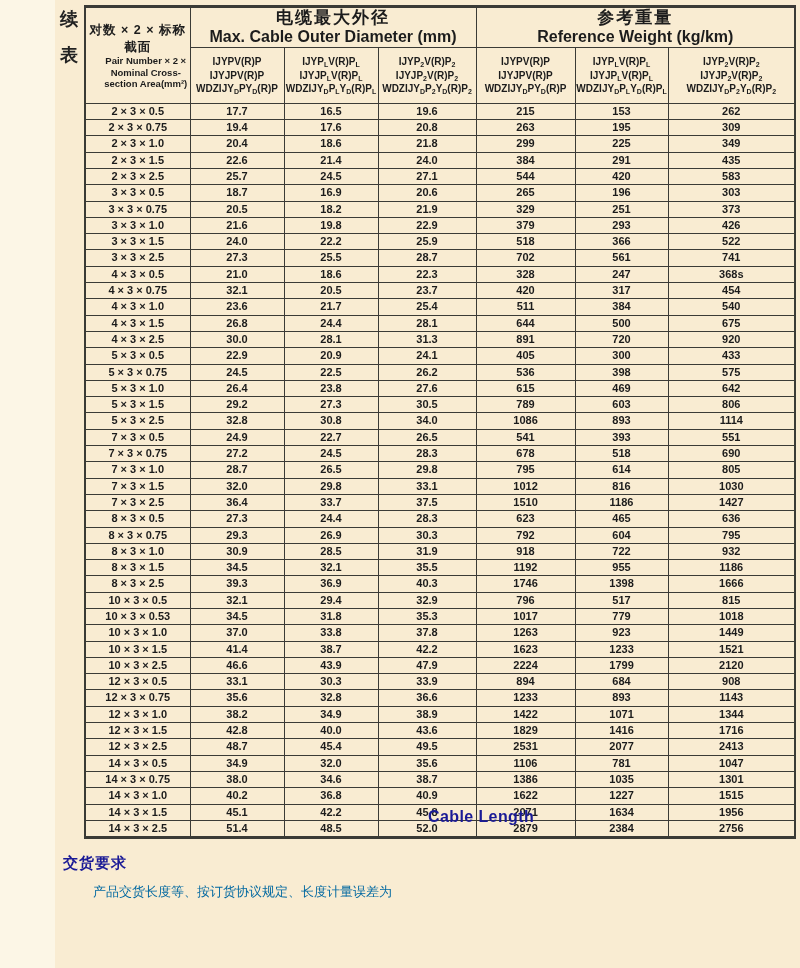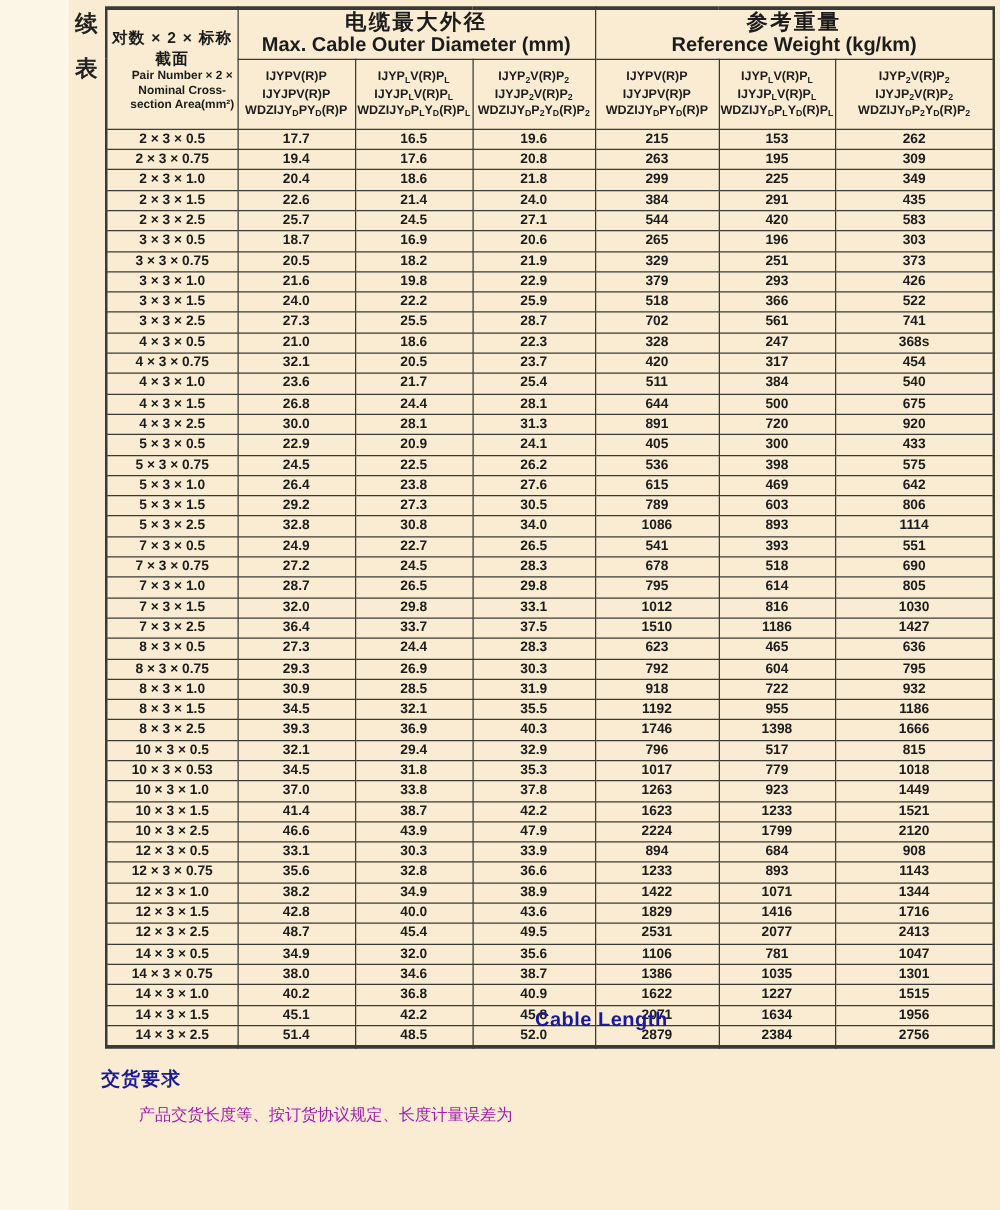--- a/index.html
+++ b/index.html
@@ -21,25 +21,25 @@
   .col1h{vertical-align:middle;}
   .c1-zh{font-size:12.5px;font-weight:bold;letter-spacing:1px;line-height:1.35;}
   .c1-en{font-size:9.5px;font-weight:bold;line-height:1.18;margin-left:16px;}
   .group-th{height:28px;}
   .group-zh{font-size:17px;font-weight:bold;letter-spacing:2px;line-height:1.2;}
   .group-en{font-size:16px;font-weight:bold;line-height:1.15;}
   .type-th{height:55px;border-bottom:2px solid #3b3b36;}
   .type-line{font-size:10px;font-weight:bold;line-height:1.35;white-space:nowrap;}
   .type-line sub{font-size:7px;line-height:0;vertical-align:-2px;}
   .spec tbody td{height:15.3px;line-height:15.3px;font-size:11px;font-weight:bold;}
-  .footer-zh{position:absolute;left:81px;top:854px;width:335px;}
+  .footer-zh{position:absolute;left:63px;top:854px;width:335px;}
   .footer-en{position:absolute;left:428px;top:808px;width:350px;}
   .footer-heading-zh{margin:0 0 9px 0;font-size:15px;font-weight:bold;letter-spacing:1px;}
   .footer-heading-en{margin:0 0 9px 0;font-size:16px;font-weight:bold;letter-spacing:.4px;}
-  .footer-line{margin:0;font-size:13px;line-height:1.6;color:#a21caf;}
+  .footer-line{margin:0;font-size:13px;line-height:1.6;color:#0369a1;}
   .indent-zh{padding-left:30px;}
   .indent-en{padding-left:26px;}
 </style>
 </head>
 <body>
 
 <div class="left-strip"></div>
 
 <div class="side-label">
   <span>续</span>

